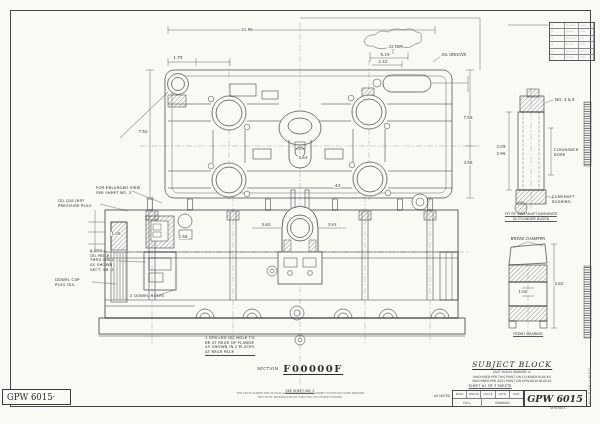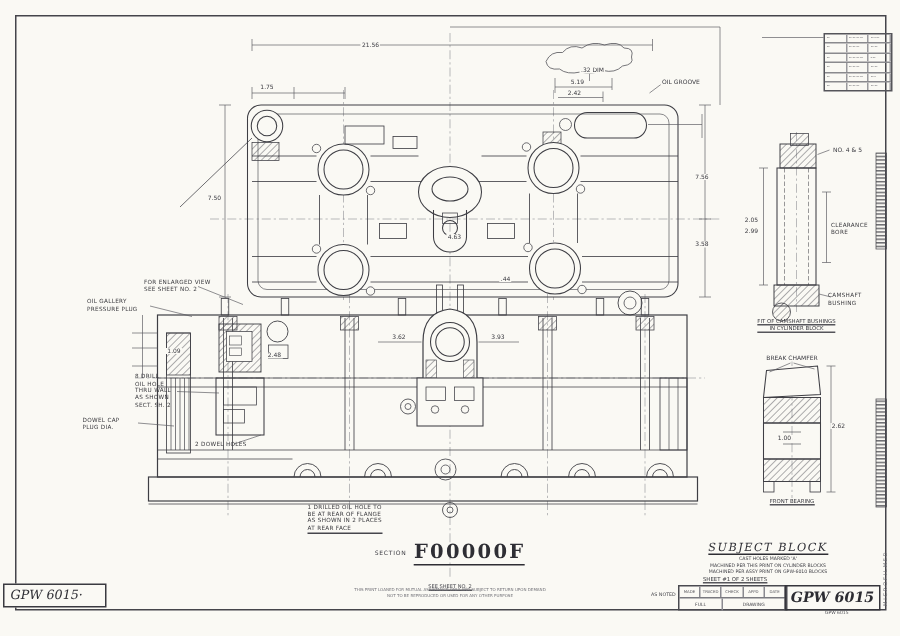--- a/index.html
+++ b/index.html
@@ -13,21 +13,21 @@
   .u{border-bottom:.5px solid #46464c;}
   
   .rev{position:absolute;left:549px;top:22px;width:44px;border:.6px solid #55555a;}
   .rev .row{display:flex;border-top:.5px solid #8a8a8e;height:5.4px;overflow:hidden;}
   .rev .row:first-child{border-top:none;}
   .rev .row span{font-size:3px;line-height:5.4px;color:#606066;overflow:hidden;white-space:nowrap;
        border-right:.5px solid #9a9a9e;flex:1;padding-left:1px;}
   
   .section-label{position:absolute;left:300px;top:358px;transform:translateX(-50%);text-align:center;}
   .section-label .pfx{font-size:4px;letter-spacing:.5px;color:#3a3a40;vertical-align:middle;}
-  .section-label .big{font-family:"DejaVu Serif",serif;font-weight:bold;font-size:13px;
+  .section-label .big{font-family:"DejaVu Serif",serif;font-weight:bold;font-size:10px;
        letter-spacing:1.5px;color:#2e2e34;border-bottom:.8px solid #2e2e34;vertical-align:middle;}
   .section-label .sub{font-size:3.4px;color:#45454c;border-bottom:.5px solid #55555a;display:inline-block;margin-top:1px;}
   
   .tb{position:absolute;left:430px;top:357px;width:161px;height:50px;}
   .tb .title{position:absolute;left:82px;top:3px;transform:translateX(-50%);
        font-family:"DejaVu Serif",serif;font-style:italic;font-size:7.5px;letter-spacing:1px;
        color:#2e2e34;border-bottom:.8px solid #2e2e34;white-space:nowrap;}
   .tb .tnote{position:absolute;transform:translateX(-50%);left:82px;font-size:3.1px;color:#46464c;white-space:nowrap;}
   .tb .sheetline{position:absolute;left:60px;top:26.5px;transform:translateX(-50%);font-size:3.6px;
        color:#3c3c42;border-bottom:.5px solid #55555a;white-space:nowrap;}
@@ -43,21 +43,21 @@
   .tb .gpw{position:absolute;left:93px;top:33px;width:62px;height:15px;border:.9px solid #35353b;
        display:flex;align-items:center;justify-content:center;}
   .tb .gpw span{font-family:"DejaVu Serif",serif;font-style:italic;font-weight:bold;font-size:9.5px;
        color:#2c2c32;white-space:nowrap;}
   .tb .gpw-small{position:absolute;left:120px;top:48.5px;font-size:3px;color:#56565c;white-space:nowrap;}
   .micro{position:absolute;left:588px;top:404px;transform-origin:0 0;transform:rotate(-90deg);
        font-size:3.4px;letter-spacing:1.2px;color:#6a6a70;white-space:nowrap;}
   
   .stamp{position:absolute;left:2px;top:389px;width:63px;height:14px;border:1px solid #3a3a40;
        display:flex;align-items:center;padding-left:4px;background:#faf9f4;}
-  .stamp span{font-family:"DejaVu Serif",serif;font-style:italic;font-size:8.5px;color:#2e2e34;white-space:nowrap;}
+  .stamp span{font-family:"DejaVu Serif",serif;font-size:8.5px;color:#2e2e34;white-space:nowrap;}
   .fine{position:absolute;left:215px;top:392px;width:170px;text-align:center;font-size:2.7px;
        line-height:1.3;color:#74747a;}
   .det-label{position:absolute;font-size:3.6px;color:#3a3a40;text-align:center;transform:translateX(-50%);}
   .det-label div{white-space:nowrap;border-bottom:.5px solid #55555a;}
 </style>
 </head>
 <body>
 
 <div class="sheet">
 

